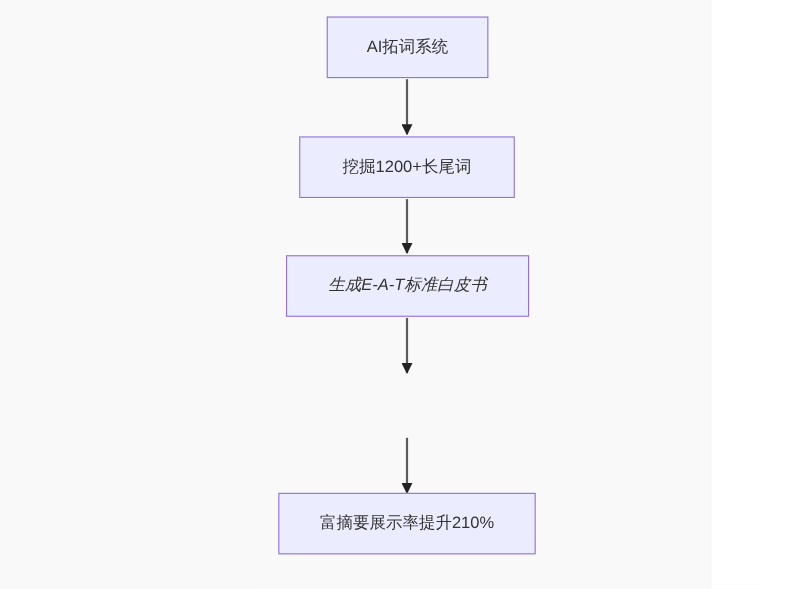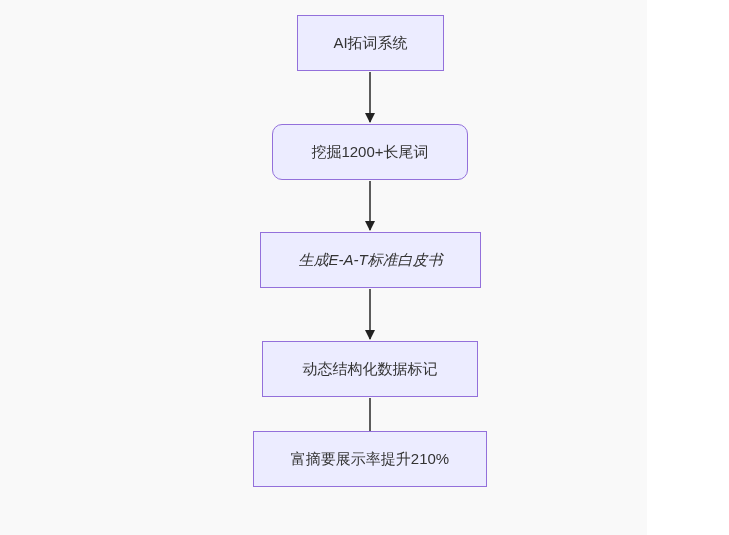--- a/index.html
+++ b/index.html
@@ -33,24 +33,24 @@
     border: 1px solid #9370DB;
     display: flex;
     align-items: center;
     justify-content: center;
     text-align: center;
     font-size: 15px;
     color: #333333;
     line-height: 1.2;
   }
   .n1 { left: 297px; top: 15px;  width: 147px; height: 56px; }
-  .n2 { left: 272px; top: 124px; width: 196px; height: 56px; border-radius: 10px; }
+  .n2 { left: 272px; top: 124px; width: 196px; height: 56px; }
   .n3 { left: 260px; top: 232px; width: 221px; height: 56px; font-style: italic; }
   .n4 { left: 262px; top: 341px; width: 216px; height: 56px; }
-  .n5 { left: 253px; top: 431px; width: 234px; height: 56px; }
+  .n5 { left: 253px; top: 448px; width: 234px; height: 56px; }
 </style>
 </head>
 <body>
 
 <div class="canvas">
 
   <svg class="edges" viewBox="0 0 729 535" xmlns="http://www.w3.org/2000/svg">
     <defs>
       <marker id="arrowhead" markerWidth="10" markerHeight="10" refX="9" refY="5" orient="auto" markerUnits="userSpaceOnUse">
         <path d="M0,0 L10,5 L0,10 z" fill="#222222"></path>
@@ -67,21 +67,18 @@
   </div>
 
   <div class="node n2">
     <span>挖掘1200+长尾词</span>
   </div>
 
   <div class="node n3">
     <span>生成E-A-T标准白皮书</span>
   </div>
 
-  <div class="node n4">
-    <span>动态结构化数据标记</span>
-  </div>
 
   <div class="node n5">
     <span>富摘要展示率提升210%</span>
   </div>
 
 </div>
 
 </body></html>

